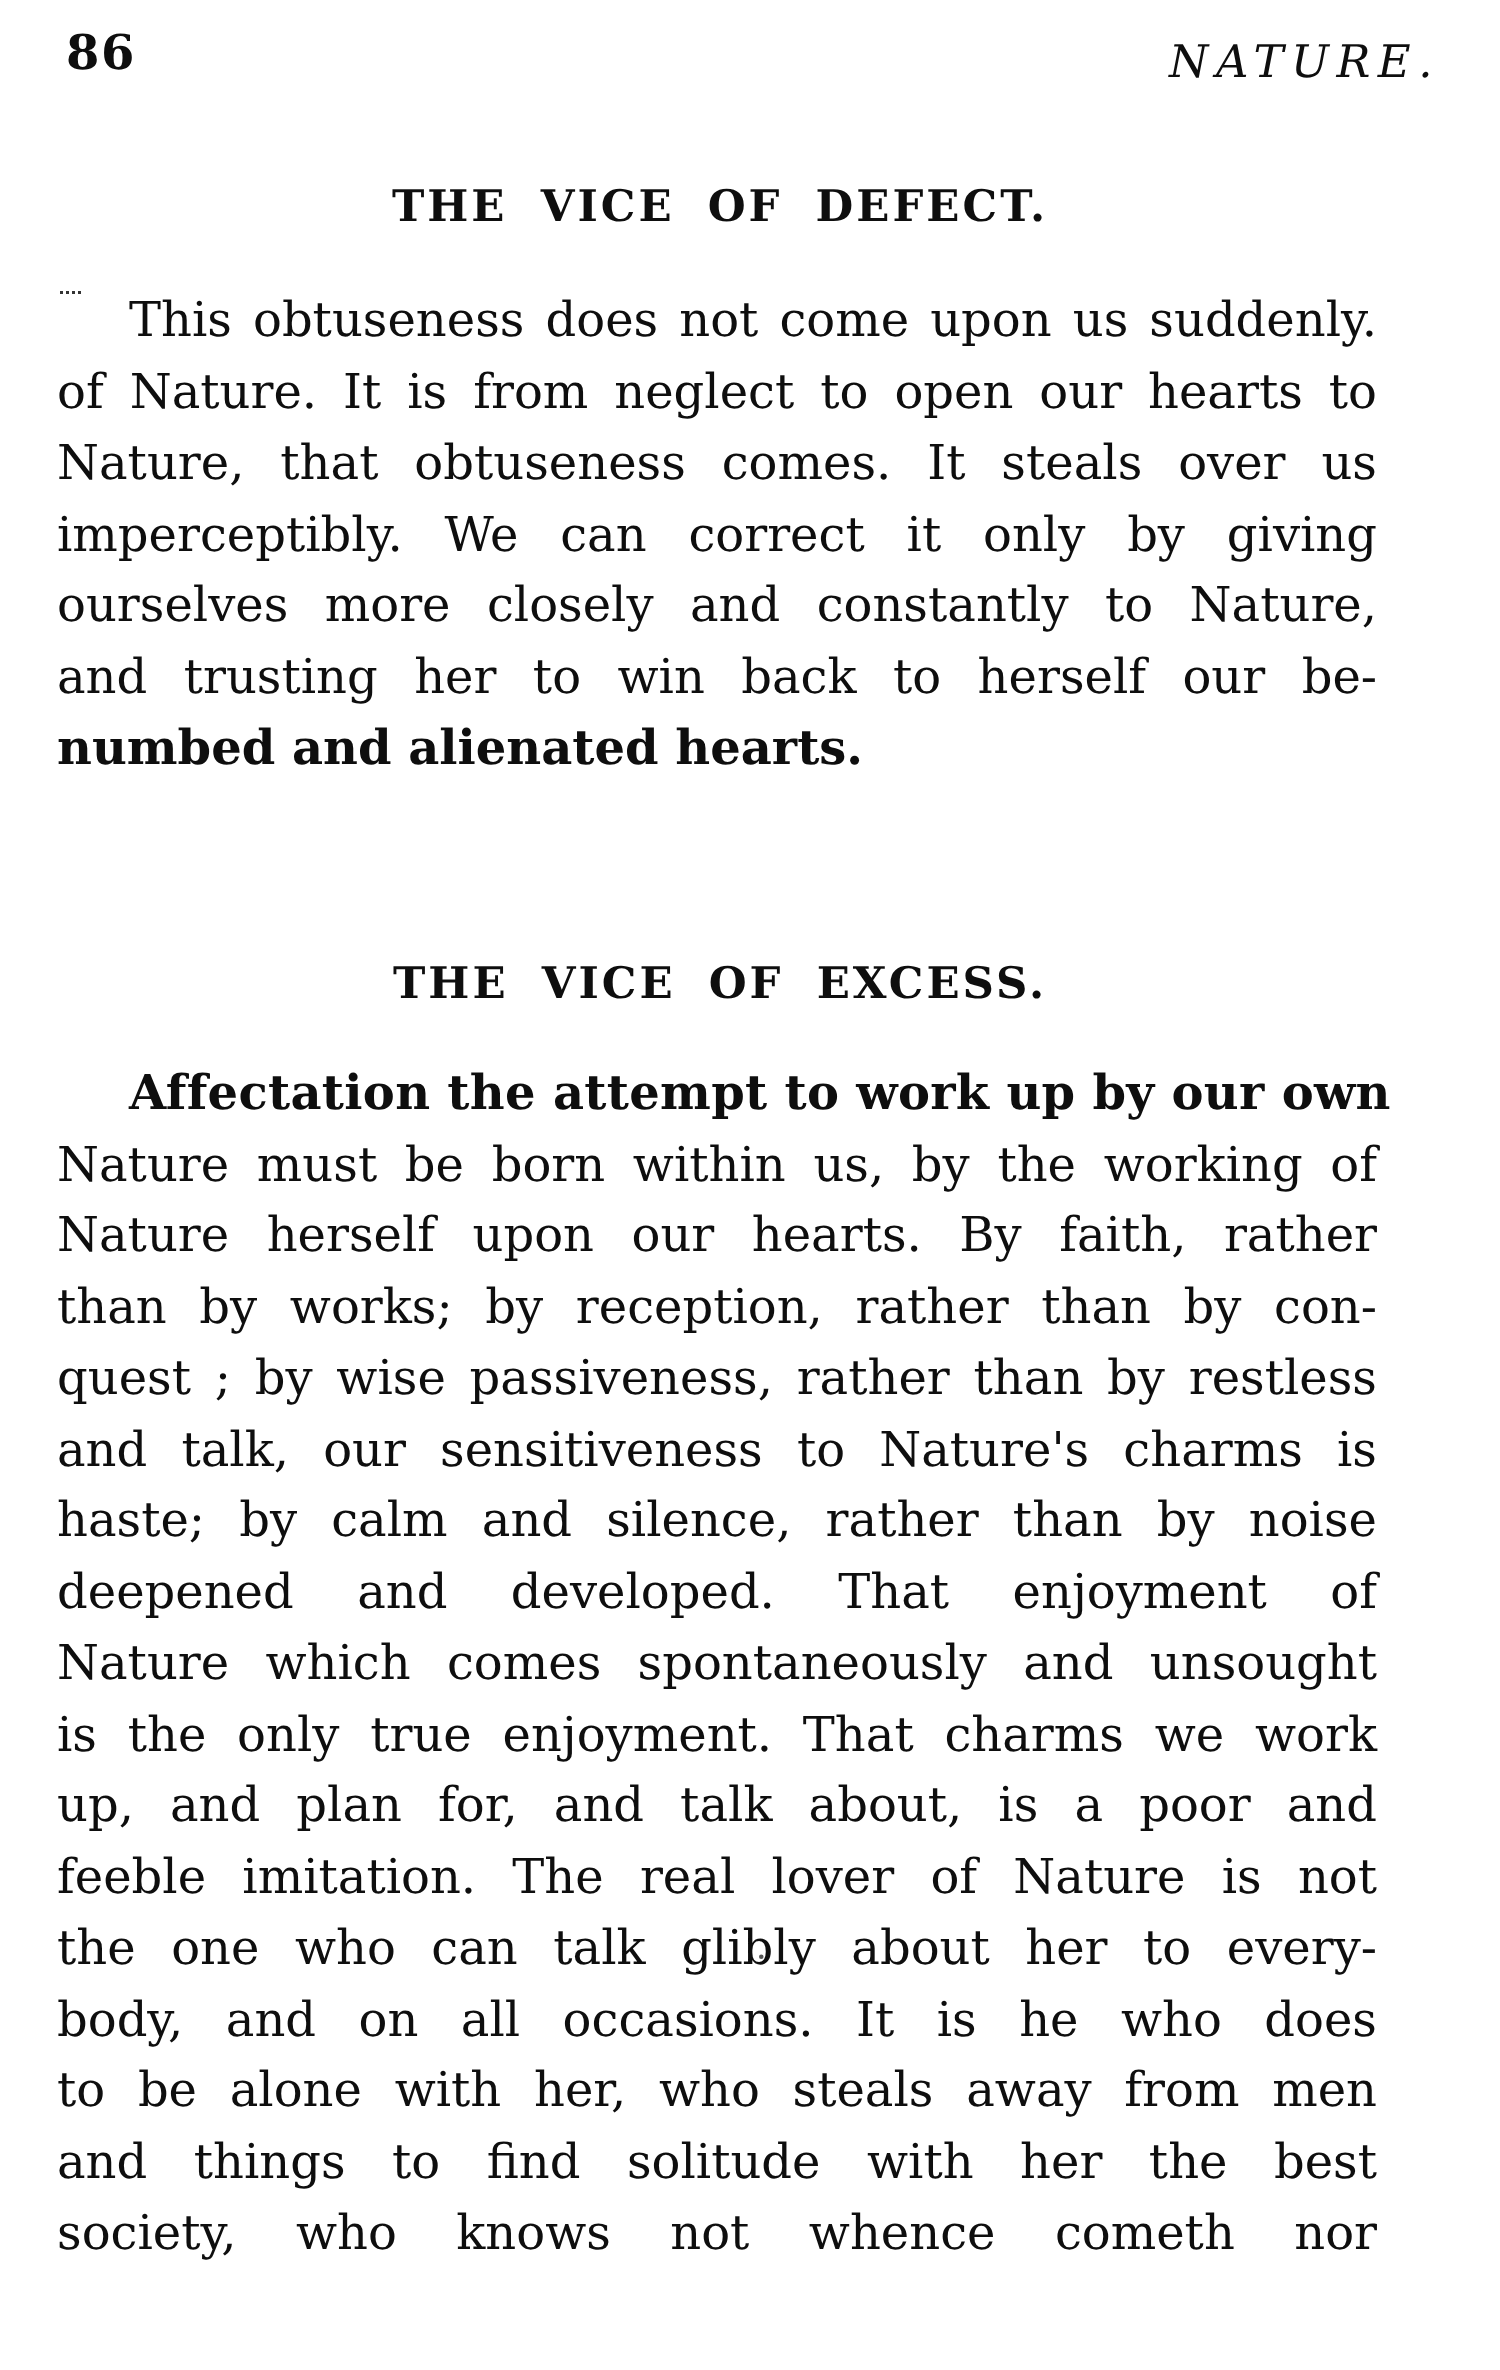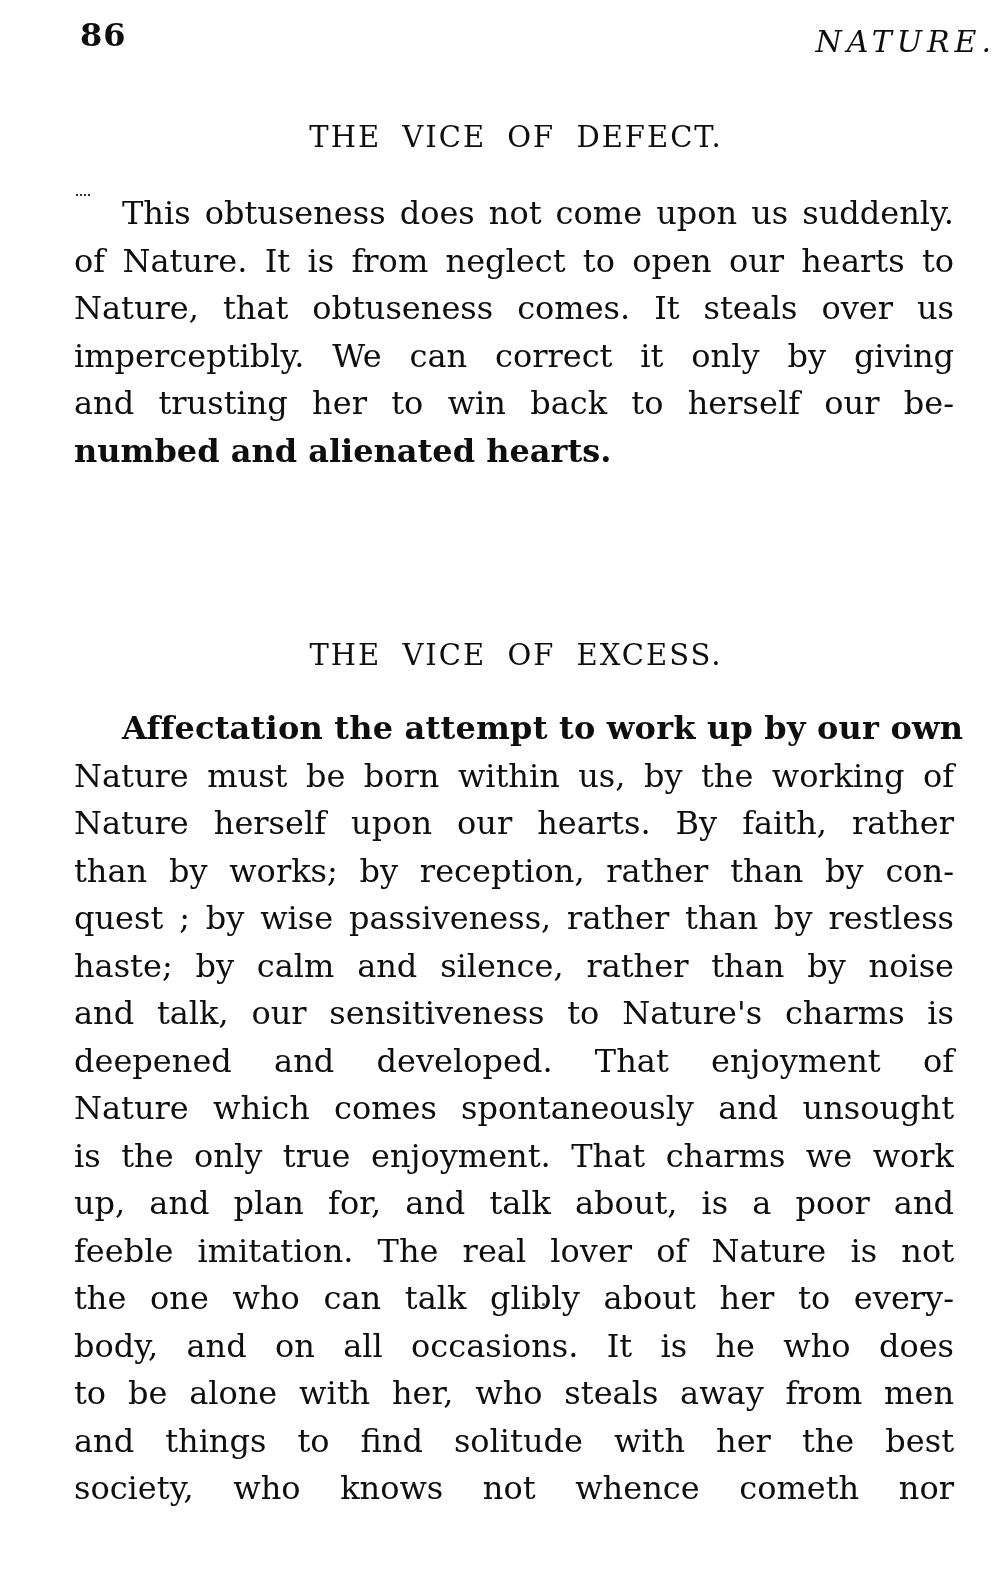--- a/index.html
+++ b/index.html
@@ -8,21 +8,20 @@
     background: #ffffff;
   }
   .page {
     position: relative;
     width: 960px;
     height: 1580px;
     background: #ffffff;
     color: #0e0e0e;
     font-family: "DejaVu Serif", "Liberation Serif", serif;
     overflow: hidden;
-    margin-left: 36px;
   }
   .page-number {
     position: absolute;
     left: 44px;
     top: 16px;
     font-size: 32px;
     font-weight: bold;
     letter-spacing: 1px;
   }
   .running-header {
@@ -34,21 +33,21 @@
     font-style: italic;
     font-size: 30px;
     letter-spacing: 5px;
   }
   .section-heading {
     position: absolute;
     left: 0;
     right: 0;
     margin: 0;
     text-align: center;
-    font-weight: normal;
+    font-weight: bold;
     font-size: 29px;
     letter-spacing: 2px;
     word-spacing: 10px;
   }
   .heading-1 { top: 120px; }
   .heading-2 { top: 638px; }
   .paragraph {
     position: absolute;
     left: 38px;
     right: 42px;
@@ -103,34 +102,35 @@
 
   <div class="running-header">NATURE.</div>
 
   <h2 class="section-heading heading-1">THE VICE OF DEFECT.</h2>
 
   <div class="paragraph para-1">
       <div class="line indent"><span>This obtuseness does not come upon us suddenly.</span></div>
       <div class="line"><span>of Nature.  It is from neglect to open our hearts to</span></div>
       <div class="line"><span>Nature, that obtuseness comes.  It steals over us</span></div>
       <div class="line"><span>imperceptibly.  We can correct it only by giving</span></div>
+      <div class="line"><span>ourselves more closely and constantly to Nature,</span></div>
       <div class="line"><span>and trusting her to win back to herself our be-</span></div>
       <div class="line lastline"><span>numbed and alienated hearts.</span></div>
     </div>
 
   <h2 class="section-heading heading-2">THE VICE OF EXCESS.</h2>
 
   <div class="paragraph para-2">
       <div class="line indent"><span class="b">Affectation the attempt to work up by our own</span></div>
       <div class="line"><span>Nature must be born within us, by the working of</span></div>
       <div class="line"><span>Nature herself upon our hearts.  By faith, rather</span></div>
       <div class="line"><span>than by works; by reception, rather than by con-</span></div>
       <div class="line"><span>quest ; by wise passiveness, rather than by restless</span></div>
+      <div class="line"><span>and talk, our sensitiveness to Nature's charms is</span></div>
       <div class="line"><span>haste; by calm and silence, rather than by noise</span></div>
-      <div class="line"><span>and talk, our sensitiveness to Nature's charms is</span></div>
       <div class="line"><span>deepened and developed.  That enjoyment of</span></div>
       <div class="line"><span>Nature which comes spontaneously and unsought</span></div>
       <div class="line"><span>is the only true enjoyment.  That charms we work</span></div>
       <div class="line"><span>up, and plan for, and talk about, is a poor and</span></div>
       <div class="line"><span>feeble imitation.  The real lover of Nature is not</span></div>
       <div class="line"><span>the one who can talk glibly about her to every-</span></div>
       <div class="line"><span>body, and on all occasions.  It is he who does</span></div>
       <div class="line"><span>to be alone with her, who steals away from men</span></div>
       <div class="line"><span>and things to find solitude with her the best</span></div>
       <div class="line"><span>society, who knows not whence cometh nor</span></div>

